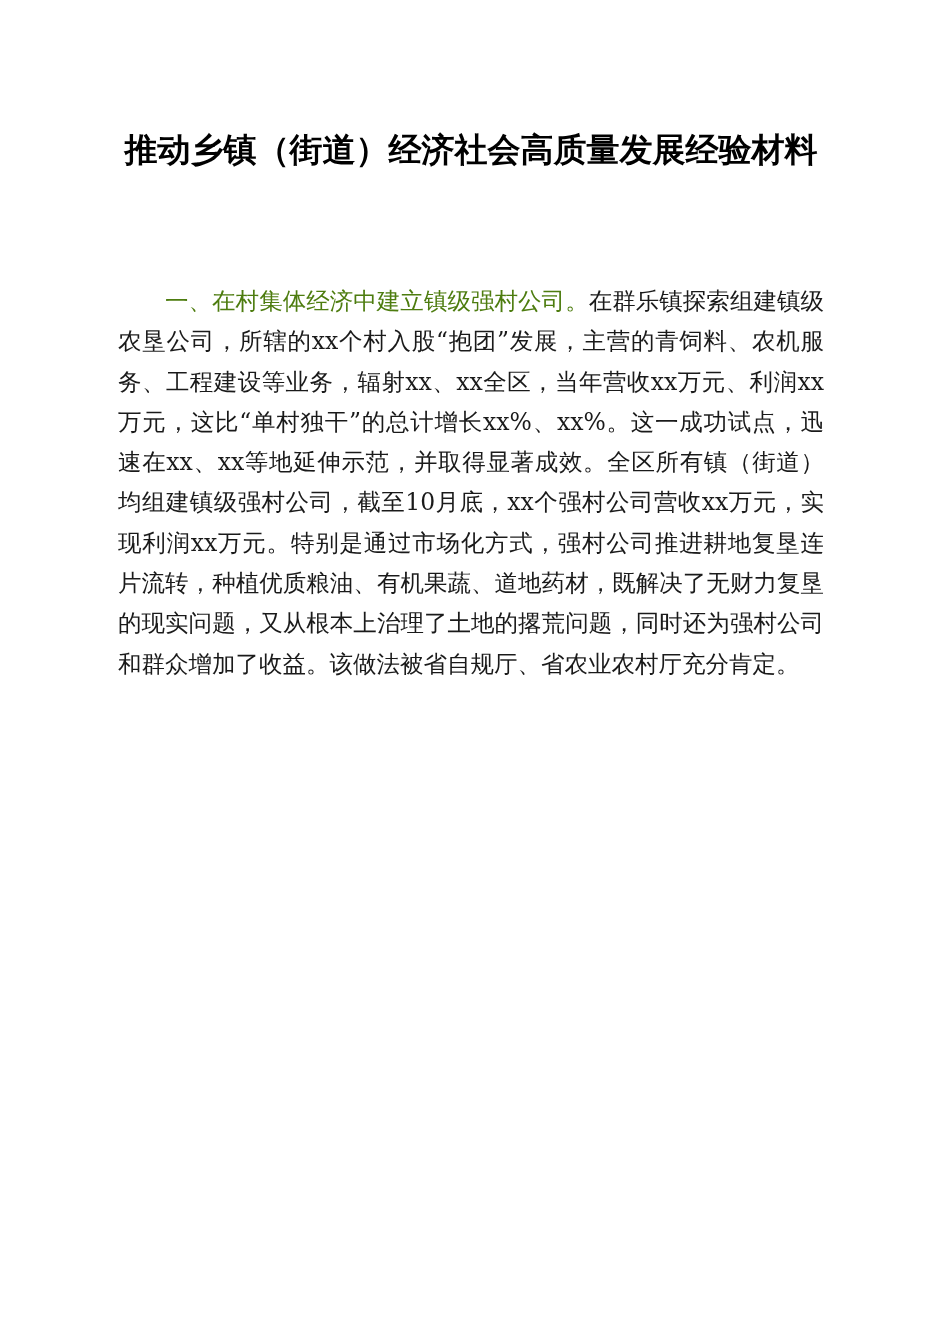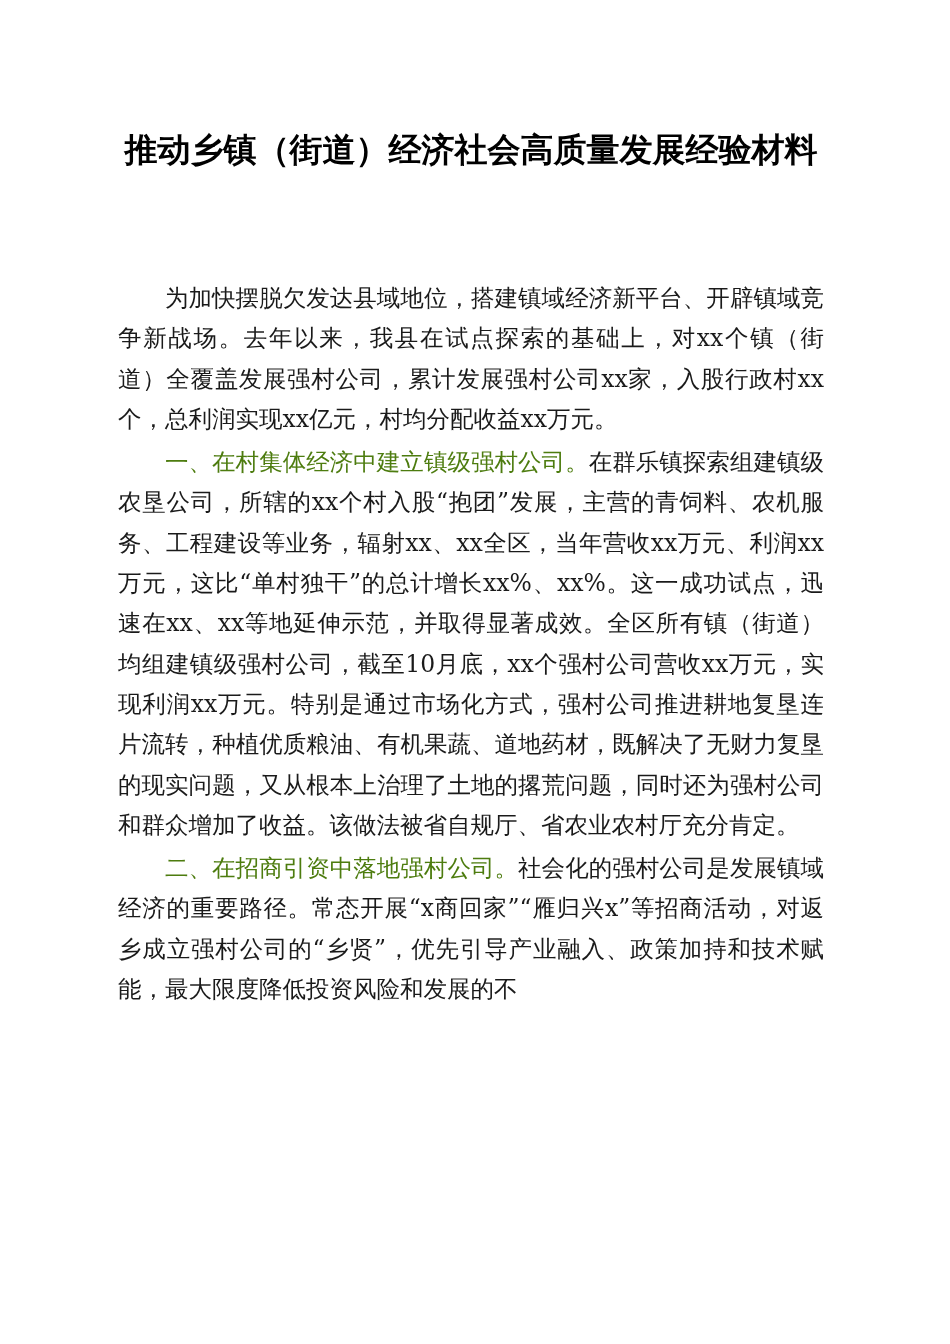--- a/index.html
+++ b/index.html
@@ -19,23 +19,17 @@
     .body p { margin: 0; text-indent: 2em; }
     .body p.gap { margin-top: 3px; }
     .h { font-family: "DejaVu Sans", sans-serif; font-weight: normal; color: #4d7c0f; }
   </style>
 </head>
 <body>
 
 <div class="page">
   <div class="title">推动乡镇（街道）经济社会高质量发展经验材料</div>
   <div class="body">
-    <p>
-      <span class="h"></span><span>为加快摆脱欠发达县域地位，搭建镇域经济新平台、开辟镇域竞争新战场。去年以来，我县在试点探索的基础上，对xx个镇（街道）全覆盖发展强村公司，累计发展强村公司xx家，入股行政村xx个，总利润实现xx亿元，村均分配收益xx万元。</span>
-    </p>
     <p class="gap">
       <span class="h">一、在村集体经济中建立镇级强村公司。</span><span>在群乐镇探索组建镇级农垦公司，所辖的xx个村入股“抱团”发展，主营的青饲料、农机服务、工程建设等业务，辐射xx、xx全区，当年营收xx万元、利润xx万元，这比“单村独干”的总计增长xx%、xx%。这一成功试点，迅速在xx、xx等地延伸示范，并取得显著成效。全区所有镇（街道）均组建镇级强村公司，截至10月底，xx个强村公司营收xx万元，实现利润xx万元。特别是通过市场化方式，强村公司推进耕地复垦连片流转，种植优质粮油、有机果蔬、道地药材，既解决了无财力复垦的现实问题，又从根本上治理了土地的撂荒问题，同时还为强村公司和群众增加了收益。该做法被省自规厅、省农业农村厅充分肯定。</span>
-    </p>
-    <p class="gap">
-      <span class="h">二、在招商引资中落地强村公司。</span><span>社会化的强村公司是发展镇域经济的重要路径。常态开展“x商回家”“雁归兴x”等招商活动，对返乡成立强村公司的“乡贤”，优先引导产业融入、政策加持和技术赋能，最大限度降低投资风险和发展的不</span>
     </p>
   </div>
 </div>
 
 </body></html>

